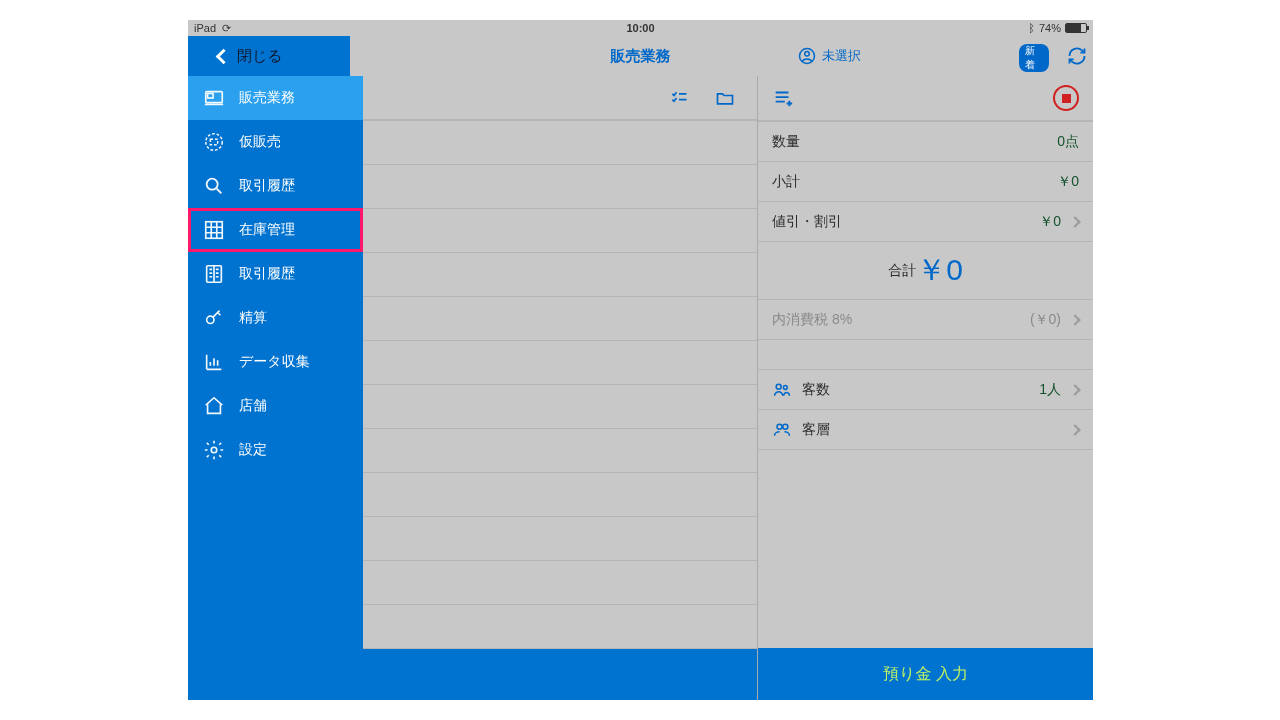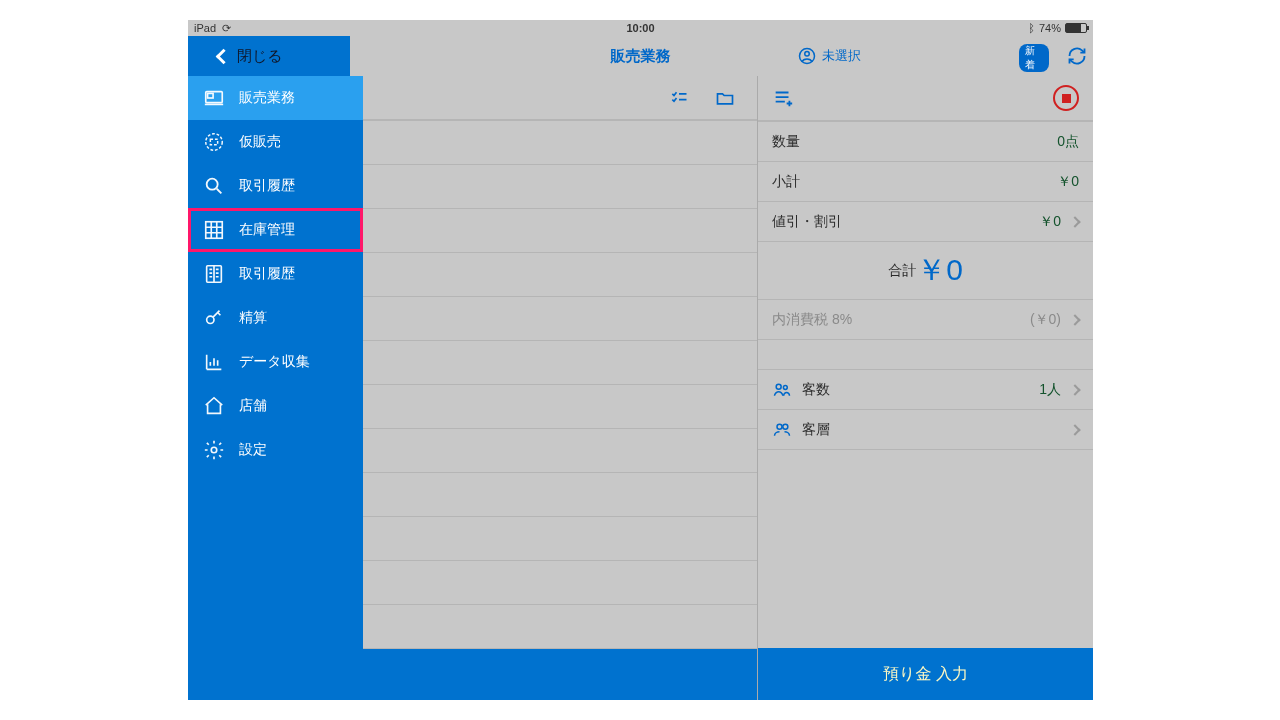--- a/index.html
+++ b/index.html
@@ -260,21 +260,21 @@
   .kv.tax .val { color:#8a8a8a; }
   .gap { height: 30px; border-bottom:1px solid #b5b5b5; }
   .iconcell {
     display:flex; align-items:center; gap:10px;
   }
   .iconcell .ic { width:20px; height:20px; color:#0068c9; }
   .rightpane .spacer { flex:1; }
   .rightpane .deposit {
     height: 52px;
     background:#0072cf;
-    color:#fef9c3;
+    color:#bef264;
     font-size:16px;
     display:flex; align-items:center; justify-content:center;
   }
 
   svg { display:block; }
 </style>
 </head>
 <body>
 
 <div class="device">

